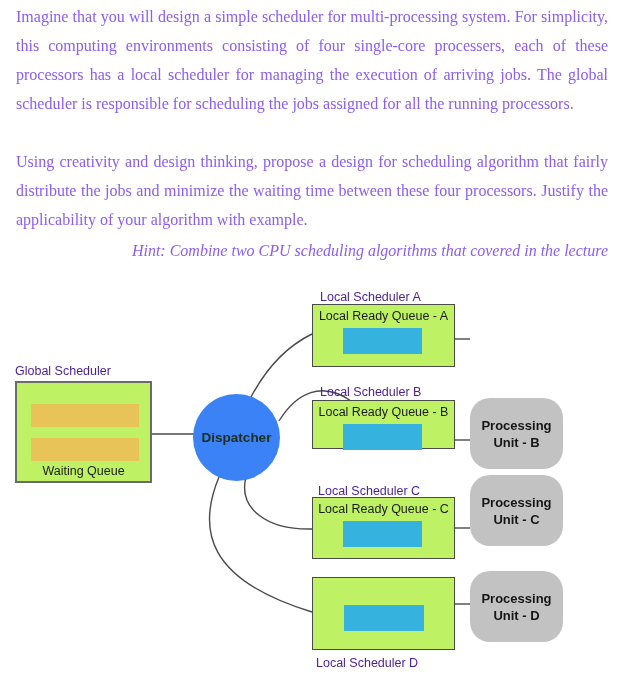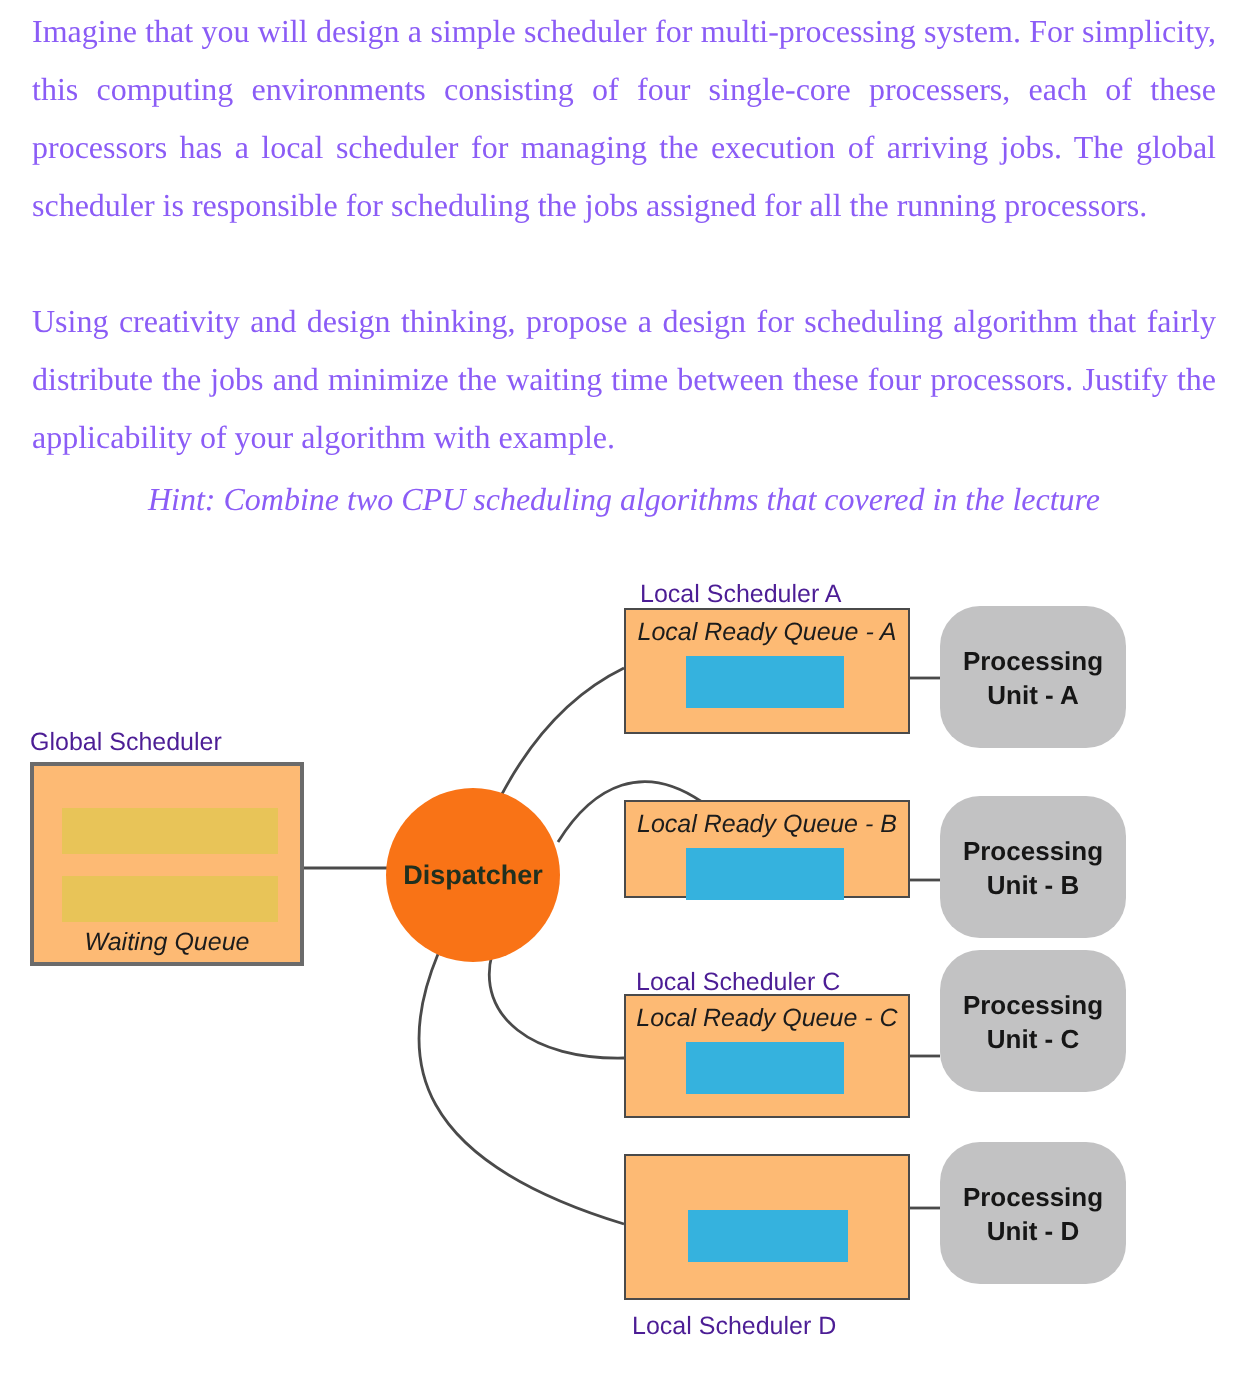--- a/index.html
+++ b/index.html
@@ -5,41 +5,41 @@
   html,body{margin:0;padding:0;background:#ffffff;}
   #page{position:relative;width:624px;height:700px;background:#ffffff;overflow:hidden;
         font-family:"Liberation Sans",sans-serif;}
 
   
   .para{position:absolute;left:16px;width:592px;
         font-family:"Liberation Serif",serif;font-size:16px;line-height:29px;
         color:#8b5cf6;text-align:justify;margin:0;}
   .p1{top:2px;}
   .p2{top:147px;}
-  .hint{top:236px;font-style:italic;text-align:center;}
+  .hint{top:236px;font-style:italic;text-align:right;}
 
   
   .lbl{position:absolute;font-size:12.5px;color:#4c1d95;text-align:left;line-height:15px;}
-  .box{position:absolute;background:#fdba74;border:1.5px solid #4a4a4a;box-sizing:border-box;font-style:italic;}
+  .box{position:absolute;background:#bef264;border:1.5px solid #4a4a4a;box-sizing:border-box;}
   .qlabel{position:absolute;left:0;width:100%;text-align:center;font-size:12.5px;color:#1c1c1c;}
   .bar{position:absolute;}
   .ybar{background:#e8c458;}
   .bbar{background:#35b2de;}
 
   
   .gs-label{left:15px;top:364px;width:137px;}
   .gs-box{left:15px;top:381px;width:137px;height:102px;border:2px solid #6b6b6b;}
   .gs-ready{top:4px;}
   .gs-bar1{left:14px;top:21px;width:108px;height:23px;}
   .gs-bar2{left:14px;top:55px;width:108px;height:23px;}
   .gs-wait{top:81px;}
 
   
   .dispatcher{position:absolute;left:193px;top:394px;width:87px;height:87px;border-radius:50%;
-              background:#f97316;display:flex;align-items:center;justify-content:center;
+              background:#3b82f6;display:flex;align-items:center;justify-content:center;
               font-size:13.5px;font-weight:bold;color:#20301f;}
 
   
   .ls-box{width:143px;}
   .ls-a-label{left:320px;top:290px;width:143px;}
   .ls-a-box{left:312px;top:304px;height:63px;}
   .ls-b-label{left:320px;top:385px;width:143px;}
   .ls-b-box{left:312px;top:400px;height:49px;}
   .ls-c-label{left:318px;top:484px;width:143px;}
   .ls-c-box{left:312px;top:497px;height:62px;}
@@ -90,22 +90,22 @@
     <div class="qlabel gs-wait">Waiting Queue</div>
   </div>
 
   <div class="dispatcher">Dispatcher</div>
 
   <div class="lbl ls-a-label">Local Scheduler A</div>
   <div class="box ls-box ls-a-box">
     <div class="qlabel ls-qlabel">Local Ready Queue - A</div>
     <div class="bar bbar ls-bar"></div>
   </div>
-  <div class="pu pu-a">Processing Unit - A</div>
 
+  <div class="lbl ls-b-label">Local Scheduler B</div>
   <div class="box ls-box ls-b-box">
     <div class="qlabel ls-qlabel">Local Ready Queue - B</div>
     <div class="bar bbar ls-bar"></div>
   </div>
   <div class="pu pu-b">Processing Unit - B</div>
 
   <div class="lbl ls-c-label">Local Scheduler C</div>
   <div class="box ls-box ls-c-box">
     <div class="qlabel ls-qlabel">Local Ready Queue - C</div>
     <div class="bar bbar ls-bar"></div>

